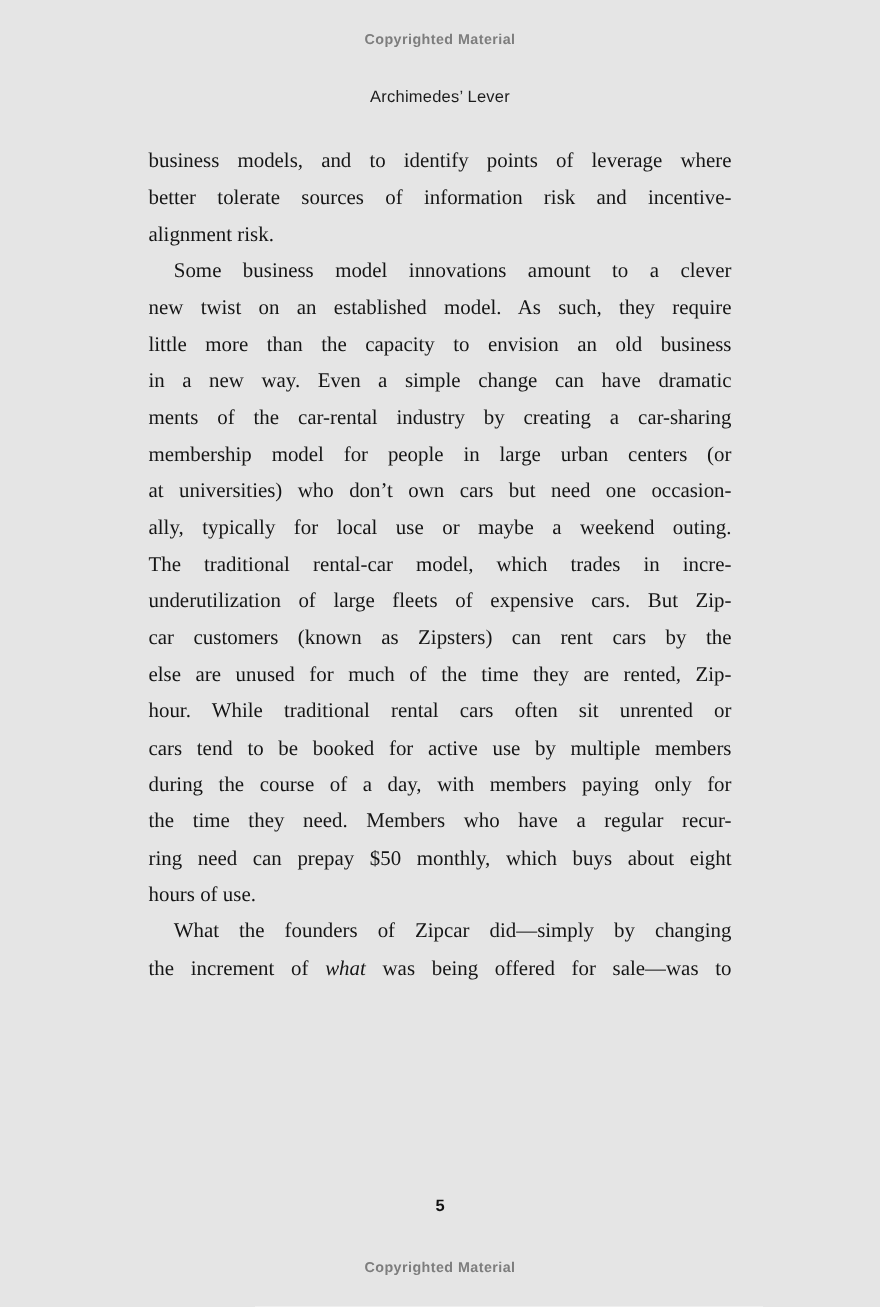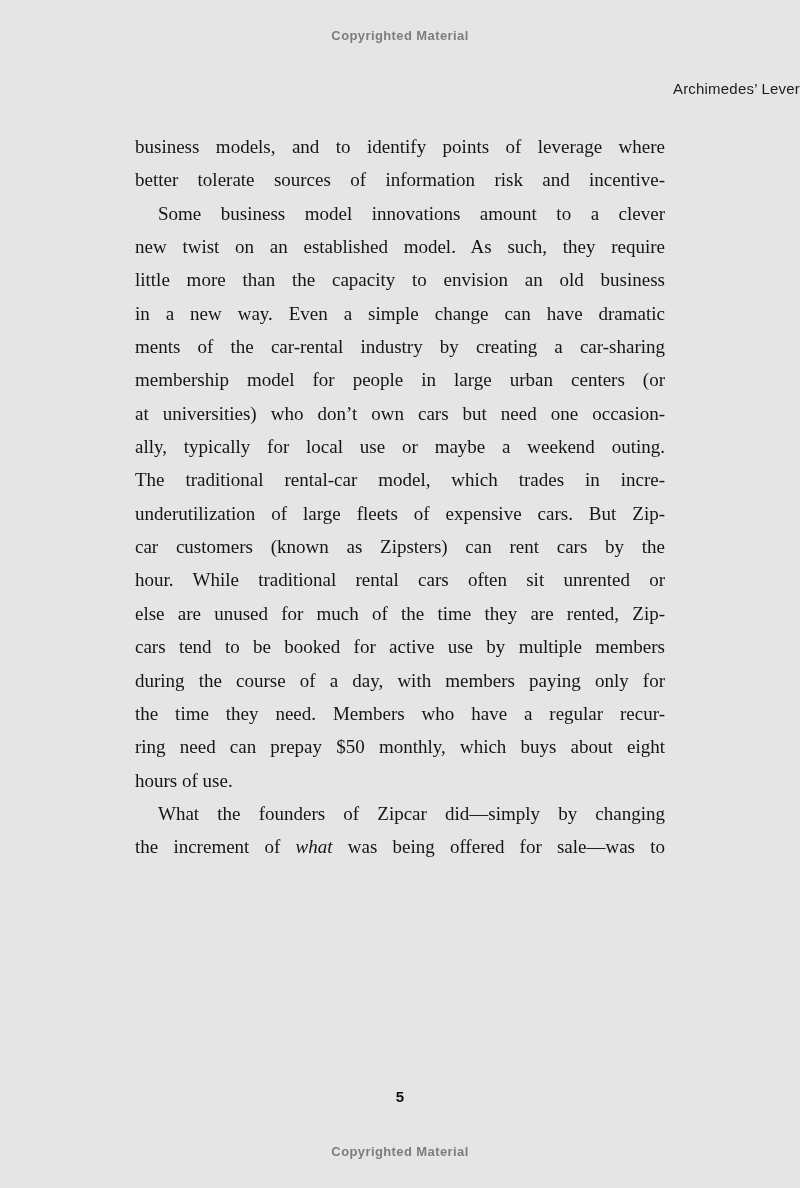--- a/index.html
+++ b/index.html
@@ -22,21 +22,21 @@
     color: #7d7d7d;
     letter-spacing: 0.4px;
   }
   .notice-top { top: 28px; }
   .notice-bottom { top: 1144px; }
   .running-head {
     position: absolute;
     top: 80px;
     left: 0;
     width: 100%;
-    text-align: right;
+    text-align: center;
     font-family: "Liberation Sans", sans-serif;
     font-size: 15px;
     color: #1c1c1c;
     letter-spacing: 0.2px;
   }
   .body-text {
     position: absolute;
     top: 130px;
     left: 135px;
     width: 530px;
@@ -69,33 +69,34 @@
 
 <div class="page">
 
   <div class="notice notice-top">Copyrighted Material</div>
 
   <div class="running-head">Archimedes’ Lever</div>
 
   <div class="body-text" id="body-lines">
       <div class="line">business models, and to identify points of leverage where</div>
       <div class="line">better tolerate sources of information risk and incentive-</div>
+      <div class="line para-end">alignment risk.</div>
       <div class="line indent">Some business model innovations amount to a clever</div>
       <div class="line">new twist on an established model. As such, they require</div>
       <div class="line">little more than the capacity to envision an old business</div>
       <div class="line">in a new way. Even a simple change can have dramatic</div>
       <div class="line">ments of the car-rental industry by creating a car-sharing</div>
       <div class="line">membership model for people in large urban centers (or</div>
       <div class="line">at universities) who don’t own cars but need one occasion-</div>
       <div class="line">ally, typically for local use or maybe a weekend outing.</div>
       <div class="line">The traditional rental-car model, which trades in incre-</div>
       <div class="line">underutilization of large fleets of expensive cars. But Zip-</div>
       <div class="line">car customers (known as Zipsters) can rent cars by the</div>
+      <div class="line">else are unused for much of the time they are rented, Zip-</div>
       <div class="line">hour. While traditional rental cars often sit unrented or</div>
-      <div class="line">else are unused for much of the time they are rented, Zip-</div>
       <div class="line">cars tend to be booked for active use by multiple members</div>
       <div class="line">during the course of a day, with members paying only for</div>
       <div class="line">the time they need. Members who have a regular recur-</div>
       <div class="line">ring need can prepay $50 monthly, which buys about eight</div>
       <div class="line para-end">hours of use.</div>
       <div class="line indent">What the founders of Zipcar did—simply by changing</div>
       <div class="line"><span>the increment of </span><span class="italic">what</span><span> was being offered for sale—was to</span></div>
     </div>
 
   <div class="page-number">5</div>

